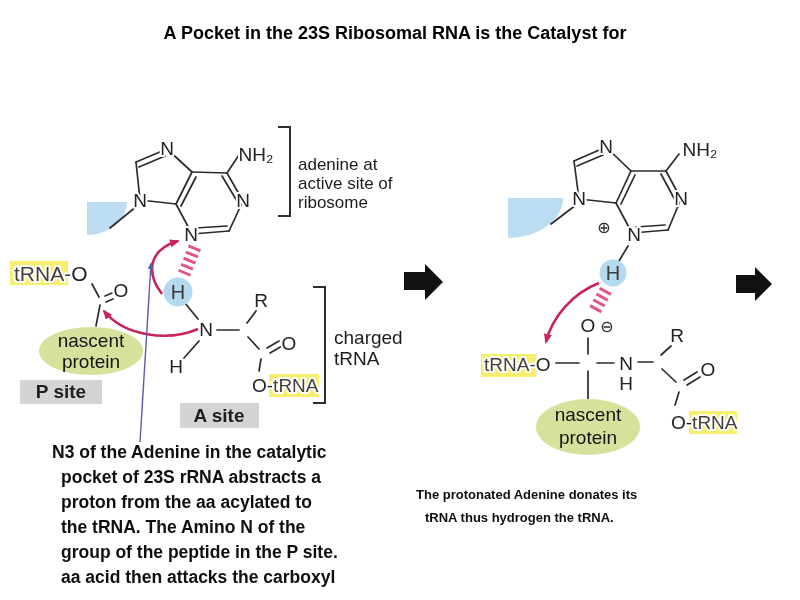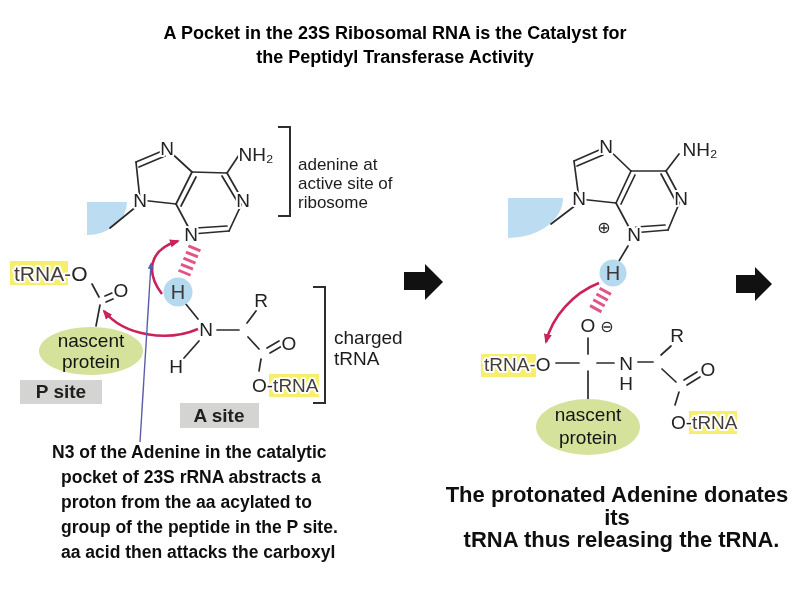--- a/index.html
+++ b/index.html
@@ -6,21 +6,21 @@
   .page {
     position:relative; width:800px; height:600px; background:#ffffff;
     font-family:"Liberation Sans", sans-serif; overflow:hidden;
   }
   .title {
     position:absolute; top:21px; left:0; width:790px; text-align:center;
     font-weight:bold; font-size:18px; line-height:24px; color:#000;
   }
   .caption { position:absolute; font-weight:bold; color:#0f0f0f; }
   .caption-left { left:52px; top:440px; font-size:17.5px; line-height:25px; }
-  .caption-right { left:434px; top:484px; font-size:22px; line-height:22.5px;text-align:center; }
+  .caption-right { left:416px; top:484px; font-size:13px; line-height:22.5px; }
   .caption div:not(:first-child) { padding-left:9px; }
   svg { position:absolute; left:0; top:0; }
 
   .bond { stroke:#2b2b2b; stroke-width:1.7; fill:none; stroke-linecap:round; }
   .bracket { stroke:#2e2e2e; stroke-width:2; fill:none; }
   .atom { font-size:19px; fill:#222; paint-order:stroke; stroke:#fff; stroke-width:4px; stroke-linejoin:round; }
   .atom-big { font-size:21px; }
   .hl-text { fill:#443f3a; }
   .h-letter { font-size:20px; fill:#3a3a3a; }
   .charge { font-size:16px; fill:#2b2b2b; }
@@ -33,21 +33,20 @@
   .pointer-line { stroke-width:1.4; fill:none; }
   .mid { text-anchor:middle; }
 </style>
 </head>
 <body>
 
 <div class="page">
 
   <div class="title">
     <div>A Pocket in the 23S Ribosomal RNA is the Catalyst for</div>
-    <div>the Peptidyl Transferase Activity</div>
   </div>
 
   <svg width="800" height="600" viewBox="0 0 800 600">
     <defs>
       <marker id="arrowPink" markerUnits="userSpaceOnUse" markerWidth="12" markerHeight="10" refX="8" refY="4" orient="auto">
         <path d="M0,0 L10,4 L0,8 Z" fill="#c92358"></path>
       </marker>
       <marker id="arrowBlue" markerUnits="userSpaceOnUse" markerWidth="9" markerHeight="9" refX="5" refY="3" orient="auto">
         <path d="M0,0 L7,3 L0,6 Z" fill="#5c5cab"></path>
       </marker>
@@ -211,22 +210,23 @@
       <text x="681" y="205" class="atom mid">N</text>
       <text x="634" y="241" class="atom mid">N</text>
       <text x="604" y="233" class="charge mid">⊕</text>
     </g>
   </svg>
 
   <div class="caption caption-left">
     <div>N3 of the Adenine in the catalytic</div>
     <div>pocket of 23S rRNA abstracts a</div>
     <div>proton from the aa acylated to</div>
+    <div>the tRNA.  The Amino N of the</div>
     <div>group of the peptide in the P site.</div>
     <div>aa acid then attacks the carboxyl</div>
   </div>
 
   <div class="caption caption-right">
     <div>The protonated Adenine donates its</div>
-    <div>tRNA thus releasing the tRNA.</div>
+    <div>tRNA thus hydrogen the tRNA.</div>
   </div>
 
 </div>
 
 </body></html>

